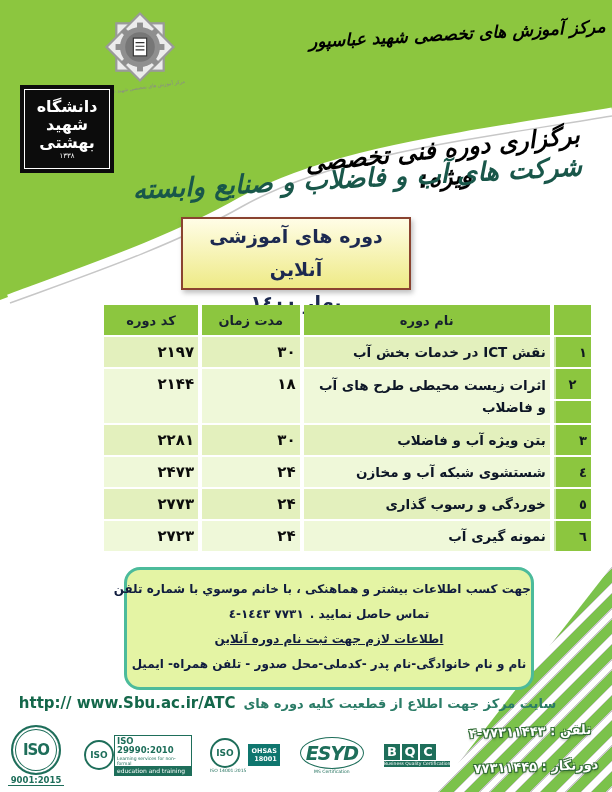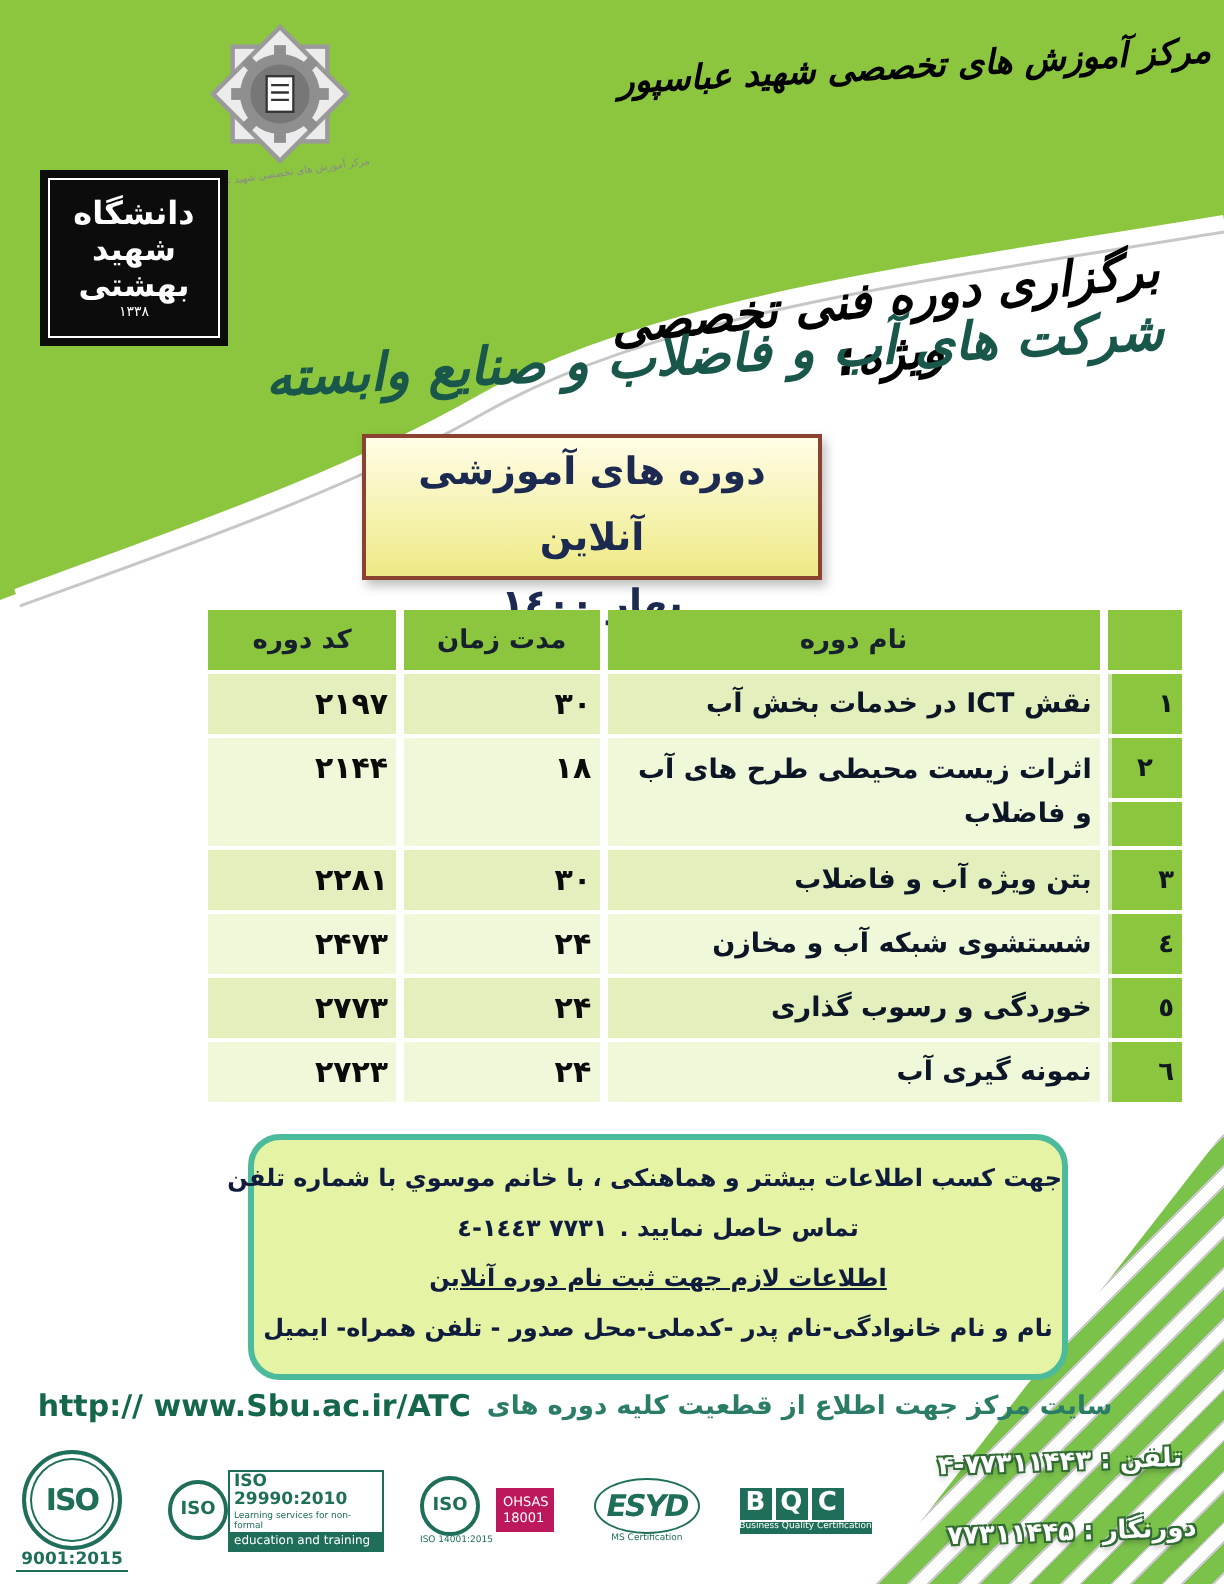--- a/index.html
+++ b/index.html
@@ -74,23 +74,23 @@
   .mini-iso{width:26px;height:26px;border:2px solid #1e6e5a;border-radius:50%;display:flex;align-items:center;
             justify-content:center;font-size:9px;font-weight:bold;flex:none;}
   #iso29990{display:flex;align-items:center;}
   #iso29990 .box{border:1.5px solid #1e6e5a;width:76px;margin-right:-2px;}
   #iso29990 .t{font-size:8.5px;font-weight:bold;padding:1px 2px;line-height:9px;}
   #iso29990 .s1{font-size:4.5px;line-height:5px;padding:0 2px;}
   #iso29990 .s2{background:#1e6e5a;color:#fff;font-size:6px;line-height:9px;padding:0 2px;}
   #iso14001{display:flex;align-items:center;gap:2px;}
   #iso14001 .wrap{text-align:center;}
   #iso14001 .isosub{font-size:4.5px;line-height:5px;}
-  #iso14001 .ohsas{background:#be185d;color:#fff;font-size:6.5px;font-weight:normal;text-align:left;
+  #iso14001 .ohsas{background:#0f766e;color:#fff;font-size:6.5px;font-weight:bold;text-align:right;
                    line-height:8px;padding:3px 3px;}
-  #esyd .scr{font-size:15px;font-weight:bold;font-style:italic;border:1.5px solid #1e6e5a;border-radius:50%;
+  #esyd .scr{font-size:19px;font-weight:bold;font-style:italic;border:1.5px solid #1e6e5a;border-radius:50%;
              padding:4px 5px;letter-spacing:-1px;}
   #esyd .sub{font-size:4.5px;line-height:5px;text-align:center;}
   #bqc .letters{display:flex;gap:2px;}
   #bqc .letters span{background:#1e6e5a;color:#fff;font-weight:bold;font-size:13px;width:16px;height:16px;
                      display:flex;align-items:center;justify-content:center;}
   #bqc .bar{background:#1e6e5a;color:#fff;font-size:4.5px;line-height:6px;text-align:center;margin-top:1px;}
 
   
   #stripes{left:436px;top:566px;width:176px;height:226px;
            clip-path:polygon(100% 0,100% 100%,0 100%);

